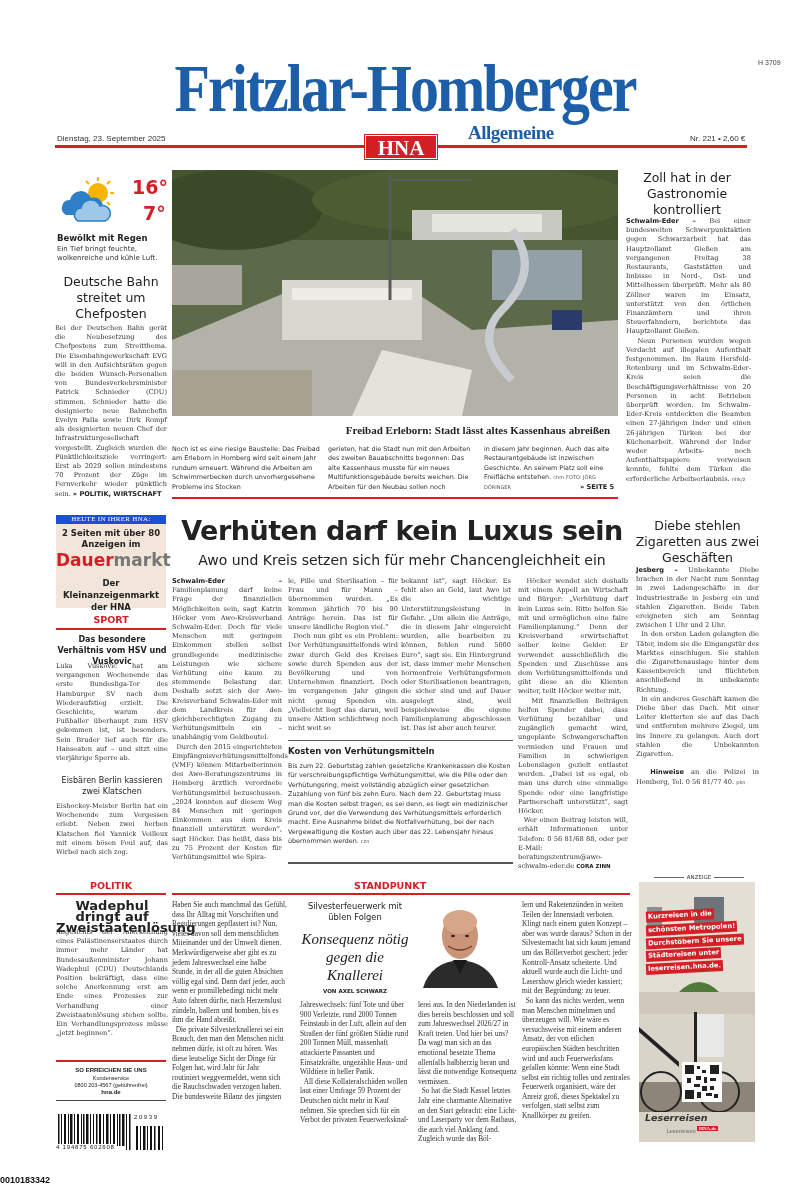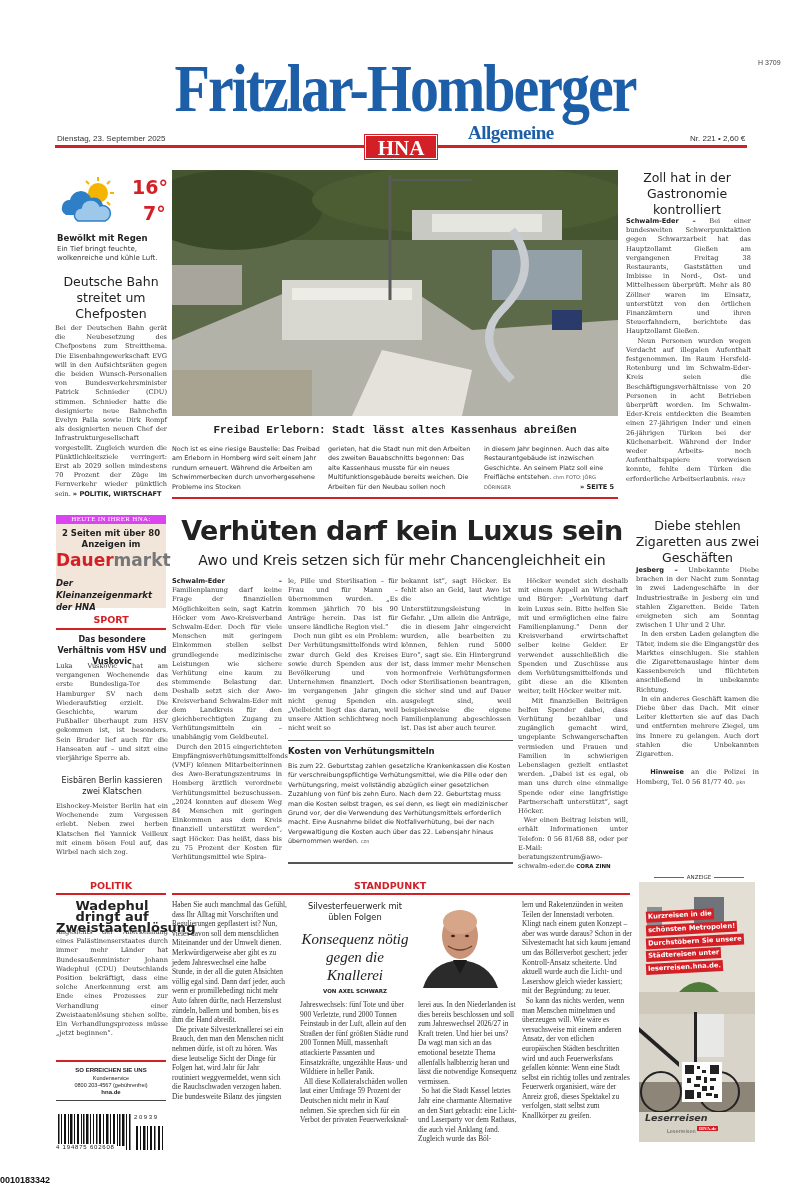--- a/index.html
+++ b/index.html
@@ -28,37 +28,37 @@
   .body-text-sans { font-family: "DejaVu Sans", sans-serif; font-size: 6.4px; line-height: 9.4px; color: #333; }
   .lead { font-weight: bold; font-family: "DejaVu Sans", sans-serif; color: #222; }
   .ref { font-weight: bold; font-family: "DejaVu Sans", sans-serif; color: #222; font-size: 6.6px; }
   .sig { font-size: 5px; font-family: "DejaVu Sans", sans-serif; color: #555; }
 
   #db-headline { left: 55px; top: 274px; width: 112px; font-size: 12.5px; line-height: 16px; }
   #db-body { left: 55px; top: 324px; width: 112px; }
 
   
   #photo { left: 172px; top: 170px; width: 446px; height: 246px; overflow: hidden; background: #6a7160; }
-  #photo-caption-head { left: 172px; top: 424px; width: 446px; text-align: center; font-family: Liberation Mono, monospace; font-size: 11px; font-weight: bold; color: #222; }
+  #photo-caption-head { left: 164px; top: 424px; width: 446px; text-align: right; font-family: Liberation Serif, serif; font-size: 11px; font-weight: bold; color: #222; }
   .photo-col { top: 445px; width: 148px; }
   #photo-ref { left: 580px; top: 483px; text-align: center; }
   #photo-rule { left: 172px; top: 497px; width: 446px; height: 2px; background: #d32027; }
 
   
   #zoll-headline { left: 622px; top: 170px; width: 130px; font-size: 12.5px; line-height: 16px; }
   #zoll-body { left: 626px; top: 217px; width: 125px; }
 
   
   #floh-box { left: 56px; top: 515px; width: 110px; height: 93px; background: #f2e6da; }
-  #floh-top { left: 56px; top: 515px; width: 110px; height: 9px; background: #d946ef; color: #fff; font-family: "Liberation Serif", serif; font-size: 7px; text-align: center; line-height: 9px; letter-spacing: 0.3px; }
+  #floh-top { left: 56px; top: 515px; width: 110px; height: 9px; background: #1d4ed8; color: #fff; font-family: "Liberation Serif", serif; font-size: 7px; text-align: center; line-height: 9px; letter-spacing: 0.3px; }
   #floh-line1 { left: 56px; top: 528px; width: 110px; text-align: center; font-size: 8.5px; font-weight: bold; line-height: 11px; font-family: "DejaVu Sans", sans-serif; }
   #floh-word { left: 56px; top: 550px; width: 110px; text-align: center; font-size: 17px; font-weight: bold; font-family: "DejaVu Sans", sans-serif; }
   #floh-word .red { color: #d32027; }
   #floh-word .grey { color: #777; }
-  #floh-line2 { left: 56px; top: 577px; width: 110px; text-align: left; font-size: 8.5px; font-weight: bold; line-height: 12px; font-family: "DejaVu Sans", sans-serif; font-style: italic; }
+  #floh-line2 { left: 56px; top: 577px; width: 110px; text-align: center; font-size: 8.5px; font-weight: bold; line-height: 12px; font-family: "DejaVu Sans", sans-serif; }
 
   .section-label { color: #d32027; font-family: "DejaVu Sans", sans-serif; font-weight: bold; font-size: 9.5px; text-align: center; }
   .section-rule { height: 2px; background: #d32027; }
 
   #sport-label { left: 56px; top: 614px; width: 110px; }
   #sport-rule { left: 56px; top: 628px; width: 110px; }
   #hsv-headline { left: 56px; top: 634px; width: 112px; font-size: 8px; line-height: 11px; font-weight: bold; }
   #hsv-body { left: 56px; top: 662px; width: 112px; }
   #eis-headline { left: 56px; top: 775px; width: 112px; font-size: 8px; line-height: 11px; }
   #eis-body { left: 56px; top: 802px; width: 112px; }

